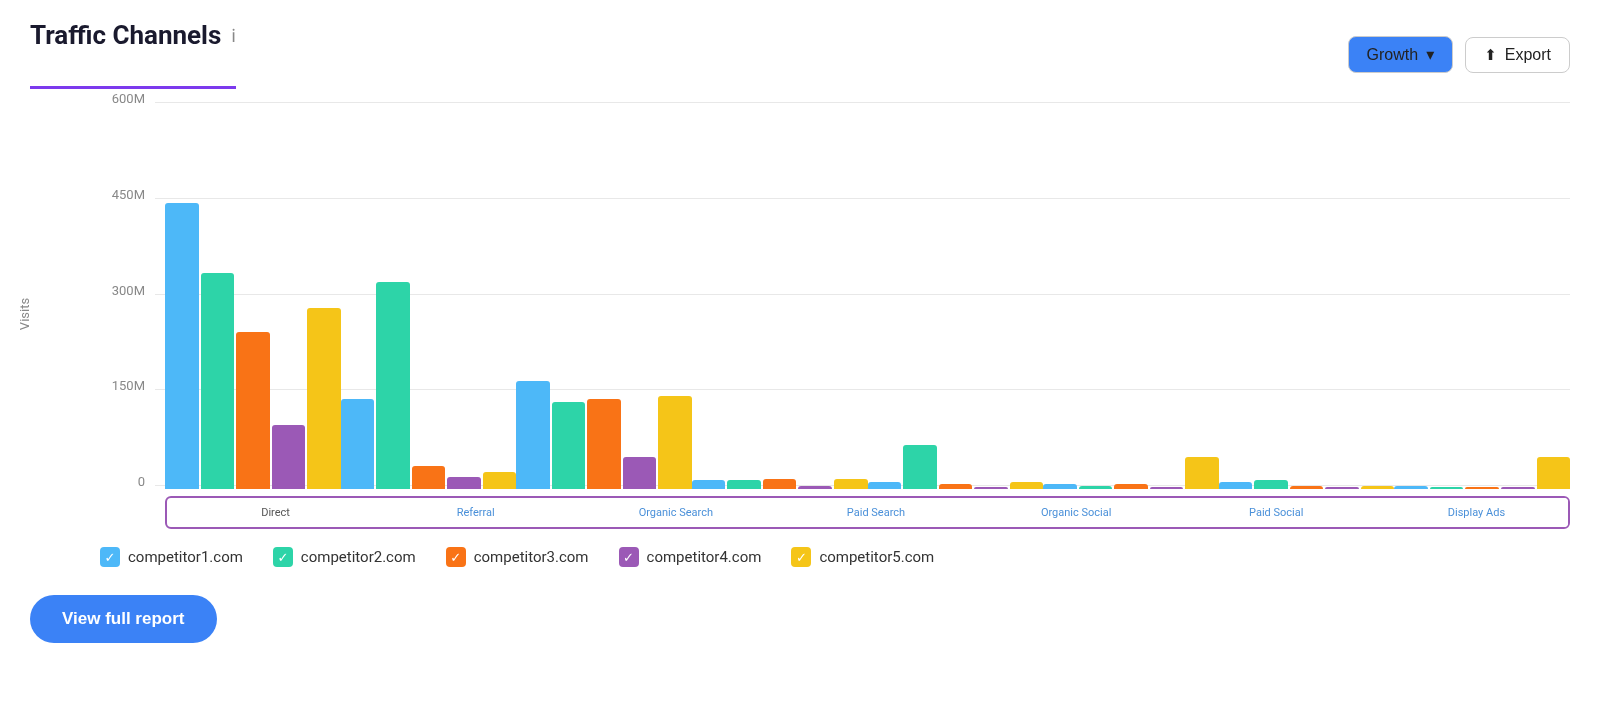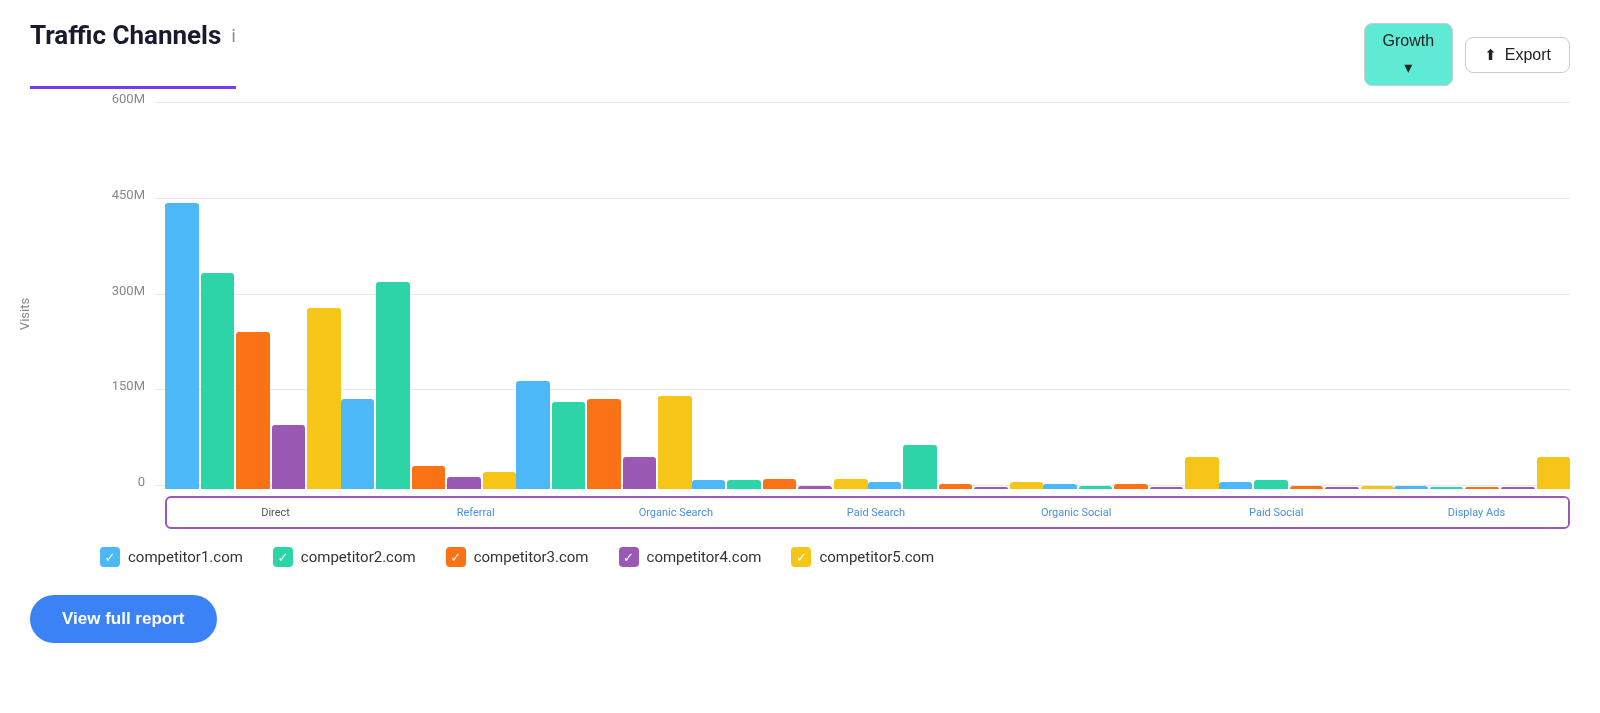--- a/index.html
+++ b/index.html
@@ -52,24 +52,23 @@
 
     .growth-btn {
       display: flex;
       align-items: center;
       gap: 8px;
       border: 1.5px solid #ccc;
       border-radius: 8px;
       padding: 8px 18px;
       font-size: 16px;
       font-weight: 500;
-      background: #5eead4;
+      background: #3b82f6;
       cursor: pointer;
       color: #222;
-      flex-direction: column;
     }
 
     .export-btn {
       display: flex;
       align-items: center;
       gap: 8px;
       border: 1.5px solid #ccc;
       border-radius: 8px;
       padding: 8px 18px;
       font-size: 16px;

